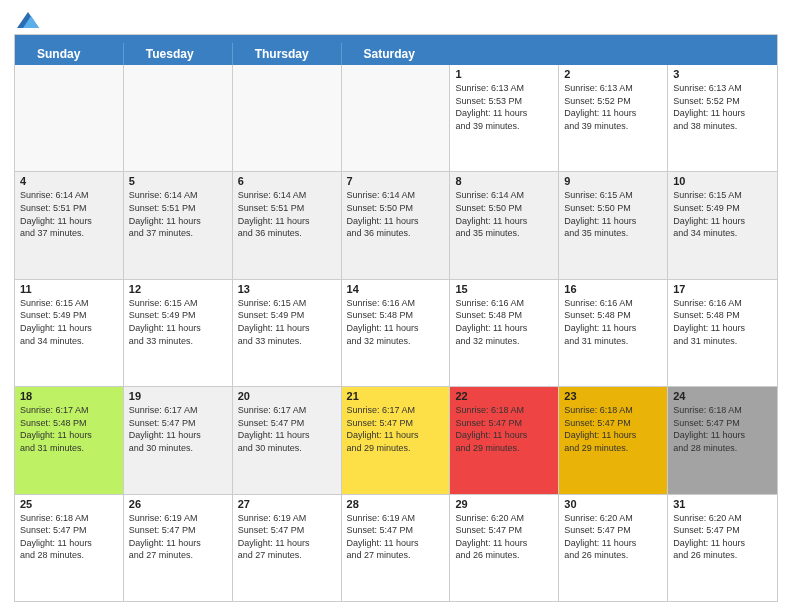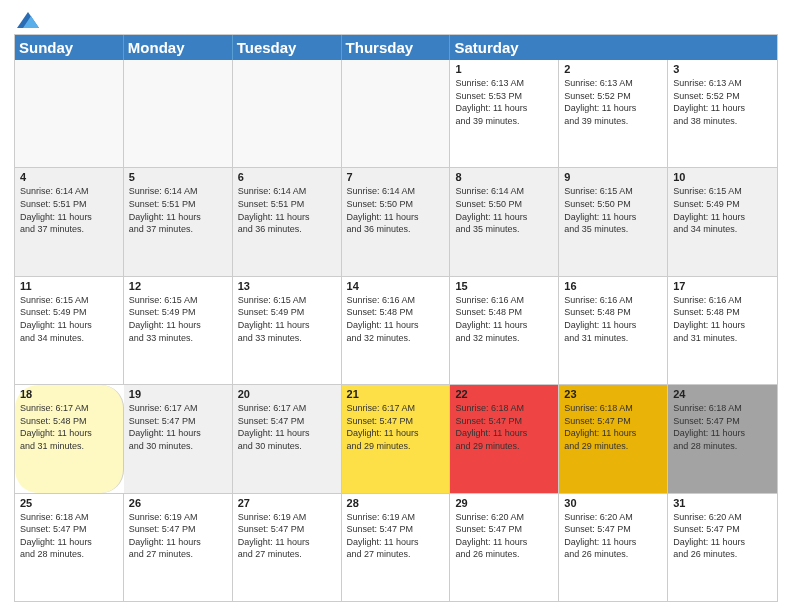--- a/index.html
+++ b/index.html
@@ -59,25 +59,26 @@
       flex-direction: column;
       border: 1px solid #ccc;
     }
     .cal-header-row {
       display: grid;
       grid-template-columns: repeat(7, 1fr);
       background: #3a7fc1;
     }
     .cal-header-cell {
       color: #fff;
-      font-size: 15px;
-      font-weight: bold;
-      padding: 4px 4px;
+      font-size: 12px;
+      font-weight: bold;
+      padding: 4px 22px;
       border-right: 1px solid #5a9fd4;
       text-align: left;
+      margin-top: 8px;
     }
     .cal-header-cell:last-child { border-right: none; }
     .cal-body {
       flex: 1;
       display: flex;
       flex-direction: column;
     }
     .cal-row {
       flex: 1;
       display: grid;
@@ -129,21 +130,20 @@
     </div>
     <div class="header-right">
       <div class="month-title"></div>
       <div class="location-title"></div>
     </div>
   </div>
 
   <div class="calendar">
     <div class="cal-header-row">
     <div class="cal-header-cell">Sunday</div>
-        <div class="cal-header-cell">Monday</div>
         <div class="cal-header-cell">Tuesday</div>
         <div class="cal-header-cell">Thursday</div>
         <div class="cal-header-cell">Saturday</div>
       </div>
     <div class="cal-body">
     <div class="cal-row">
           <div class="cal-cell empty"></div>
           <div class="cal-cell empty"></div>
           <div class="cal-cell empty"></div>
           <div class="cal-cell empty"></div>
@@ -265,21 +265,21 @@
           </div>
           <div class="cal-cell">
             <div class="day-number">17</div>
             <div class="cell-info" style="white-space: pre-line;">Sunrise: 6:16 AM
 Sunset: 5:48 PM
 Daylight: 11 hours
 and 31 minutes.</div>
           </div>
         </div>
         <div class="cal-row">
-          <div class="cal-cell shaded" style="background: #fef9c3; border-radius: 23px;">
+          <div class="cal-cell shaded" style="background: #bef264;">
             <div class="day-number">18</div>
             <div class="cell-info" style="white-space: pre-line;">Sunrise: 6:17 AM
 Sunset: 5:48 PM
 Daylight: 11 hours
 and 31 minutes.</div>
           </div>
           <div class="cal-cell shaded" style="background: rgb(240, 240, 240);">
             <div class="day-number">19</div>
             <div class="cell-info" style="white-space: pre-line;">Sunrise: 6:17 AM
 Sunset: 5:47 PM

